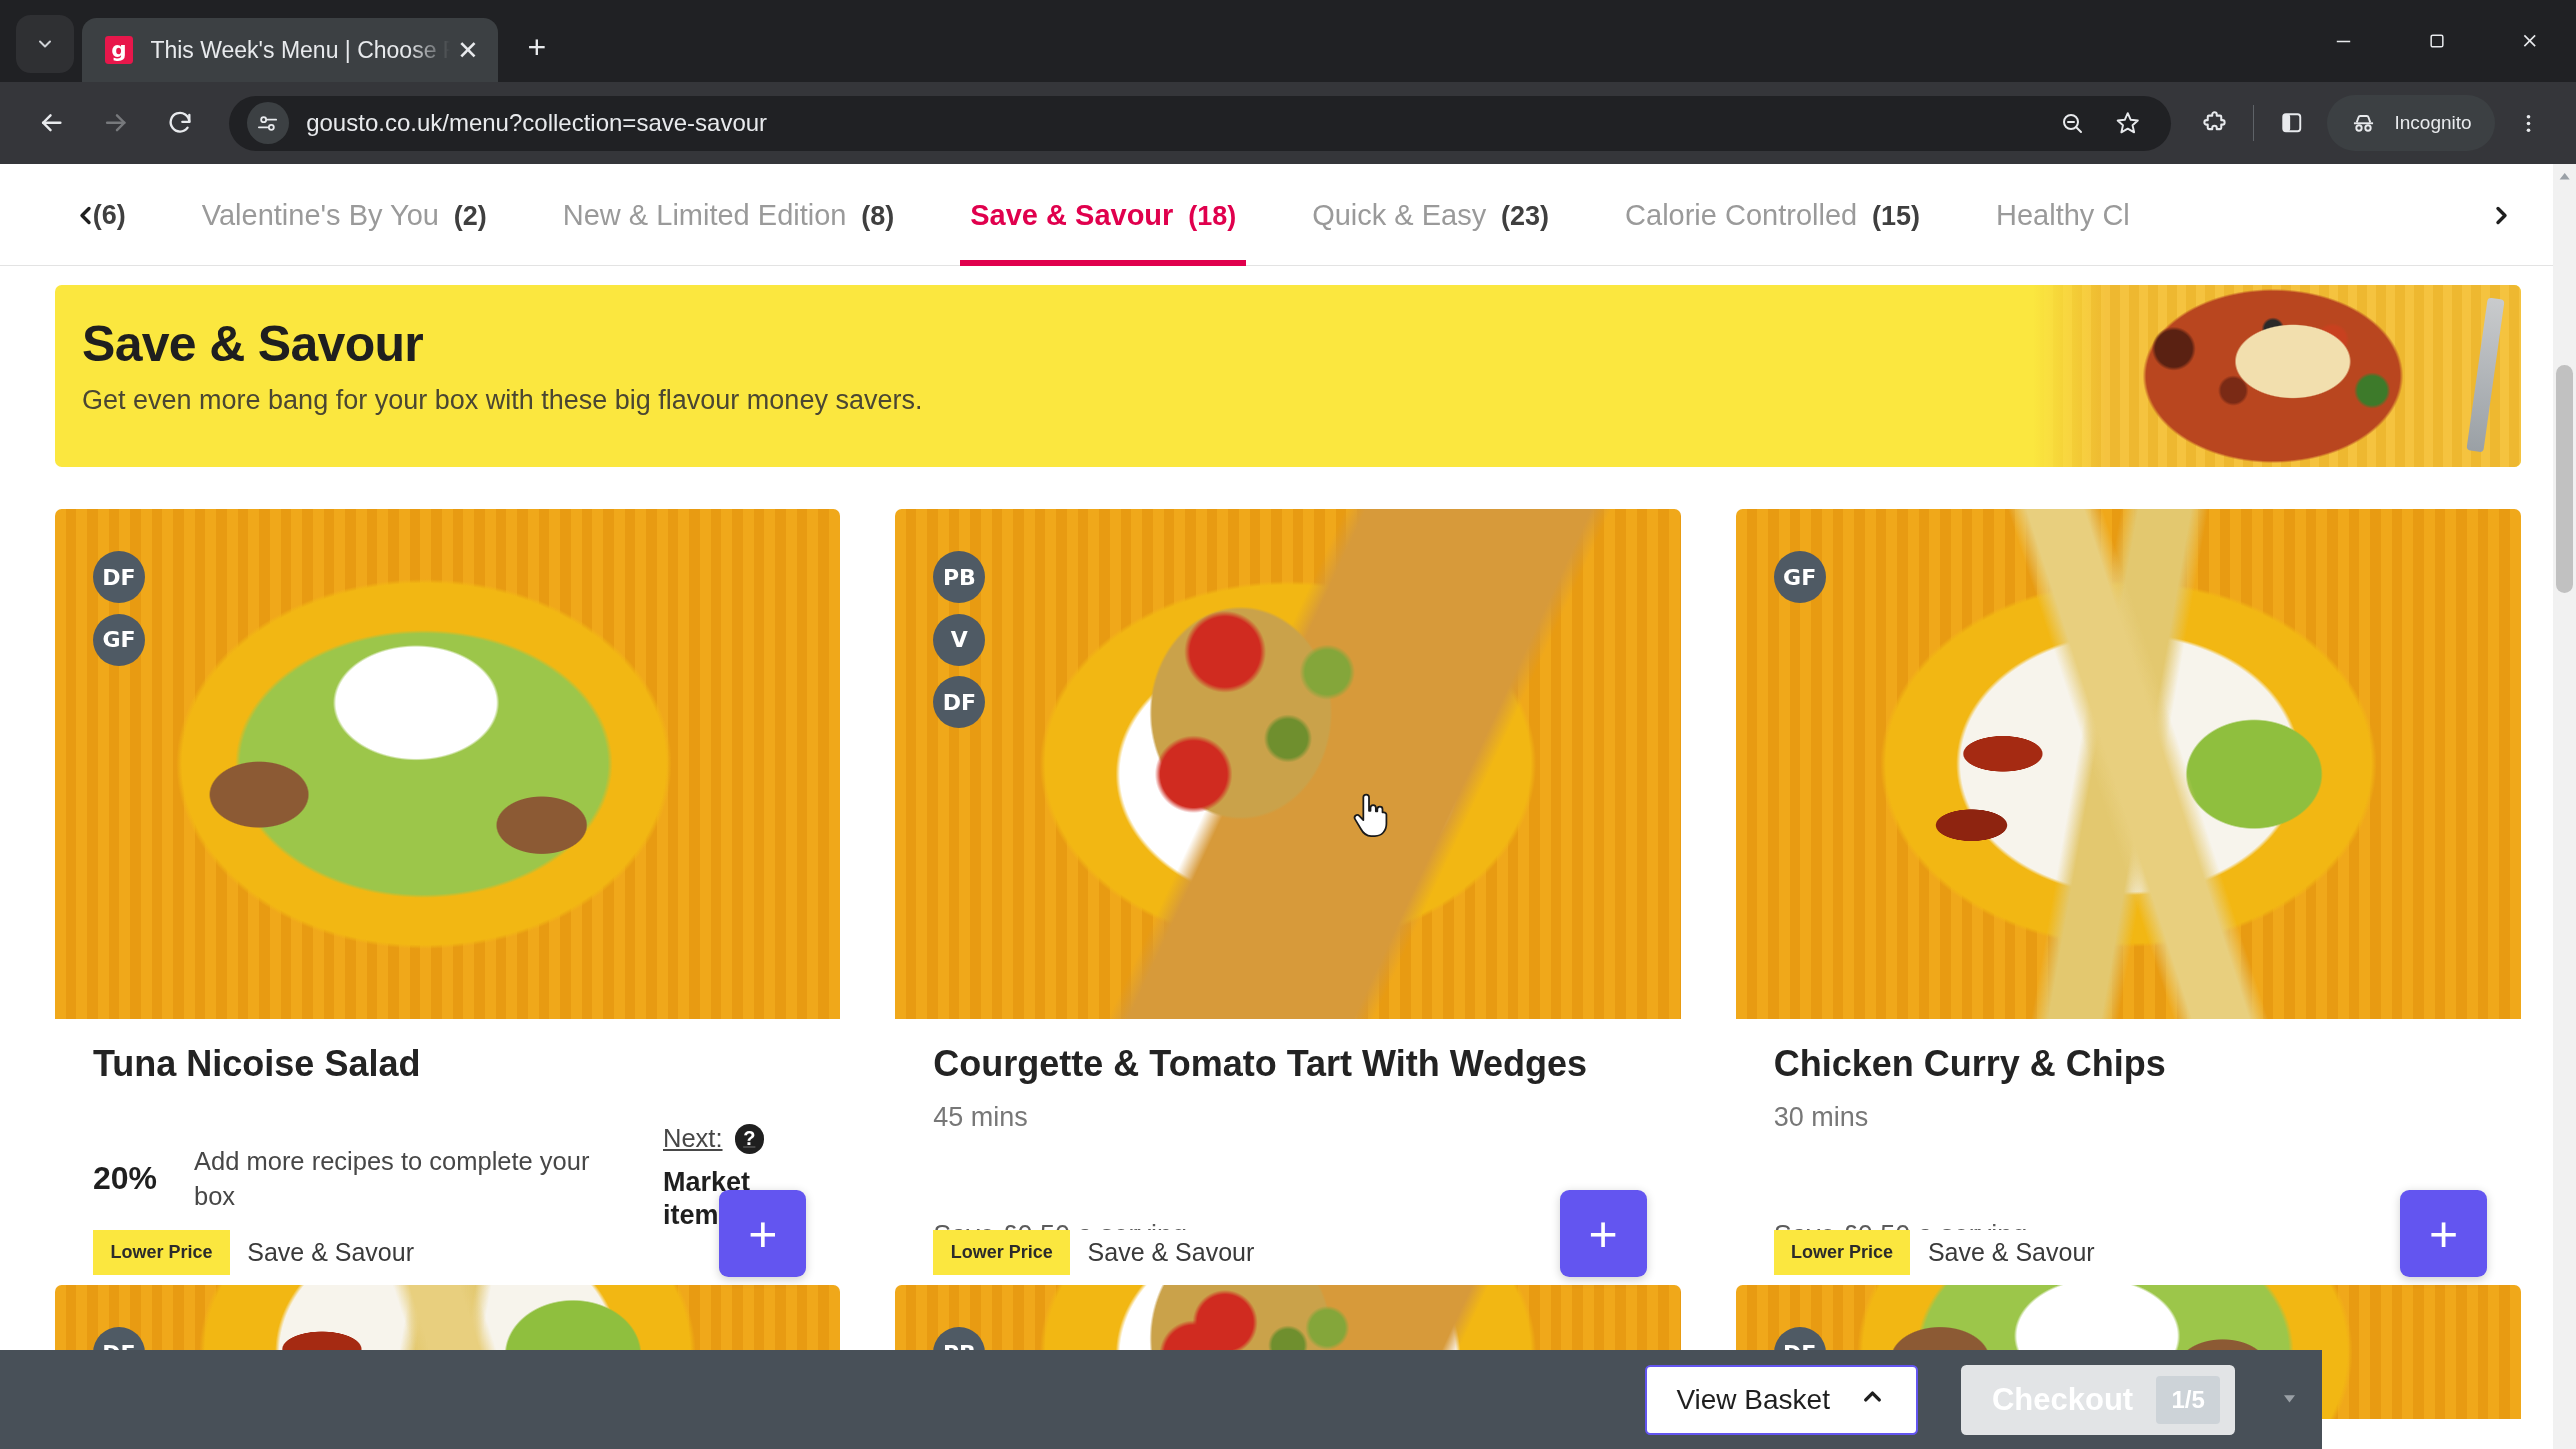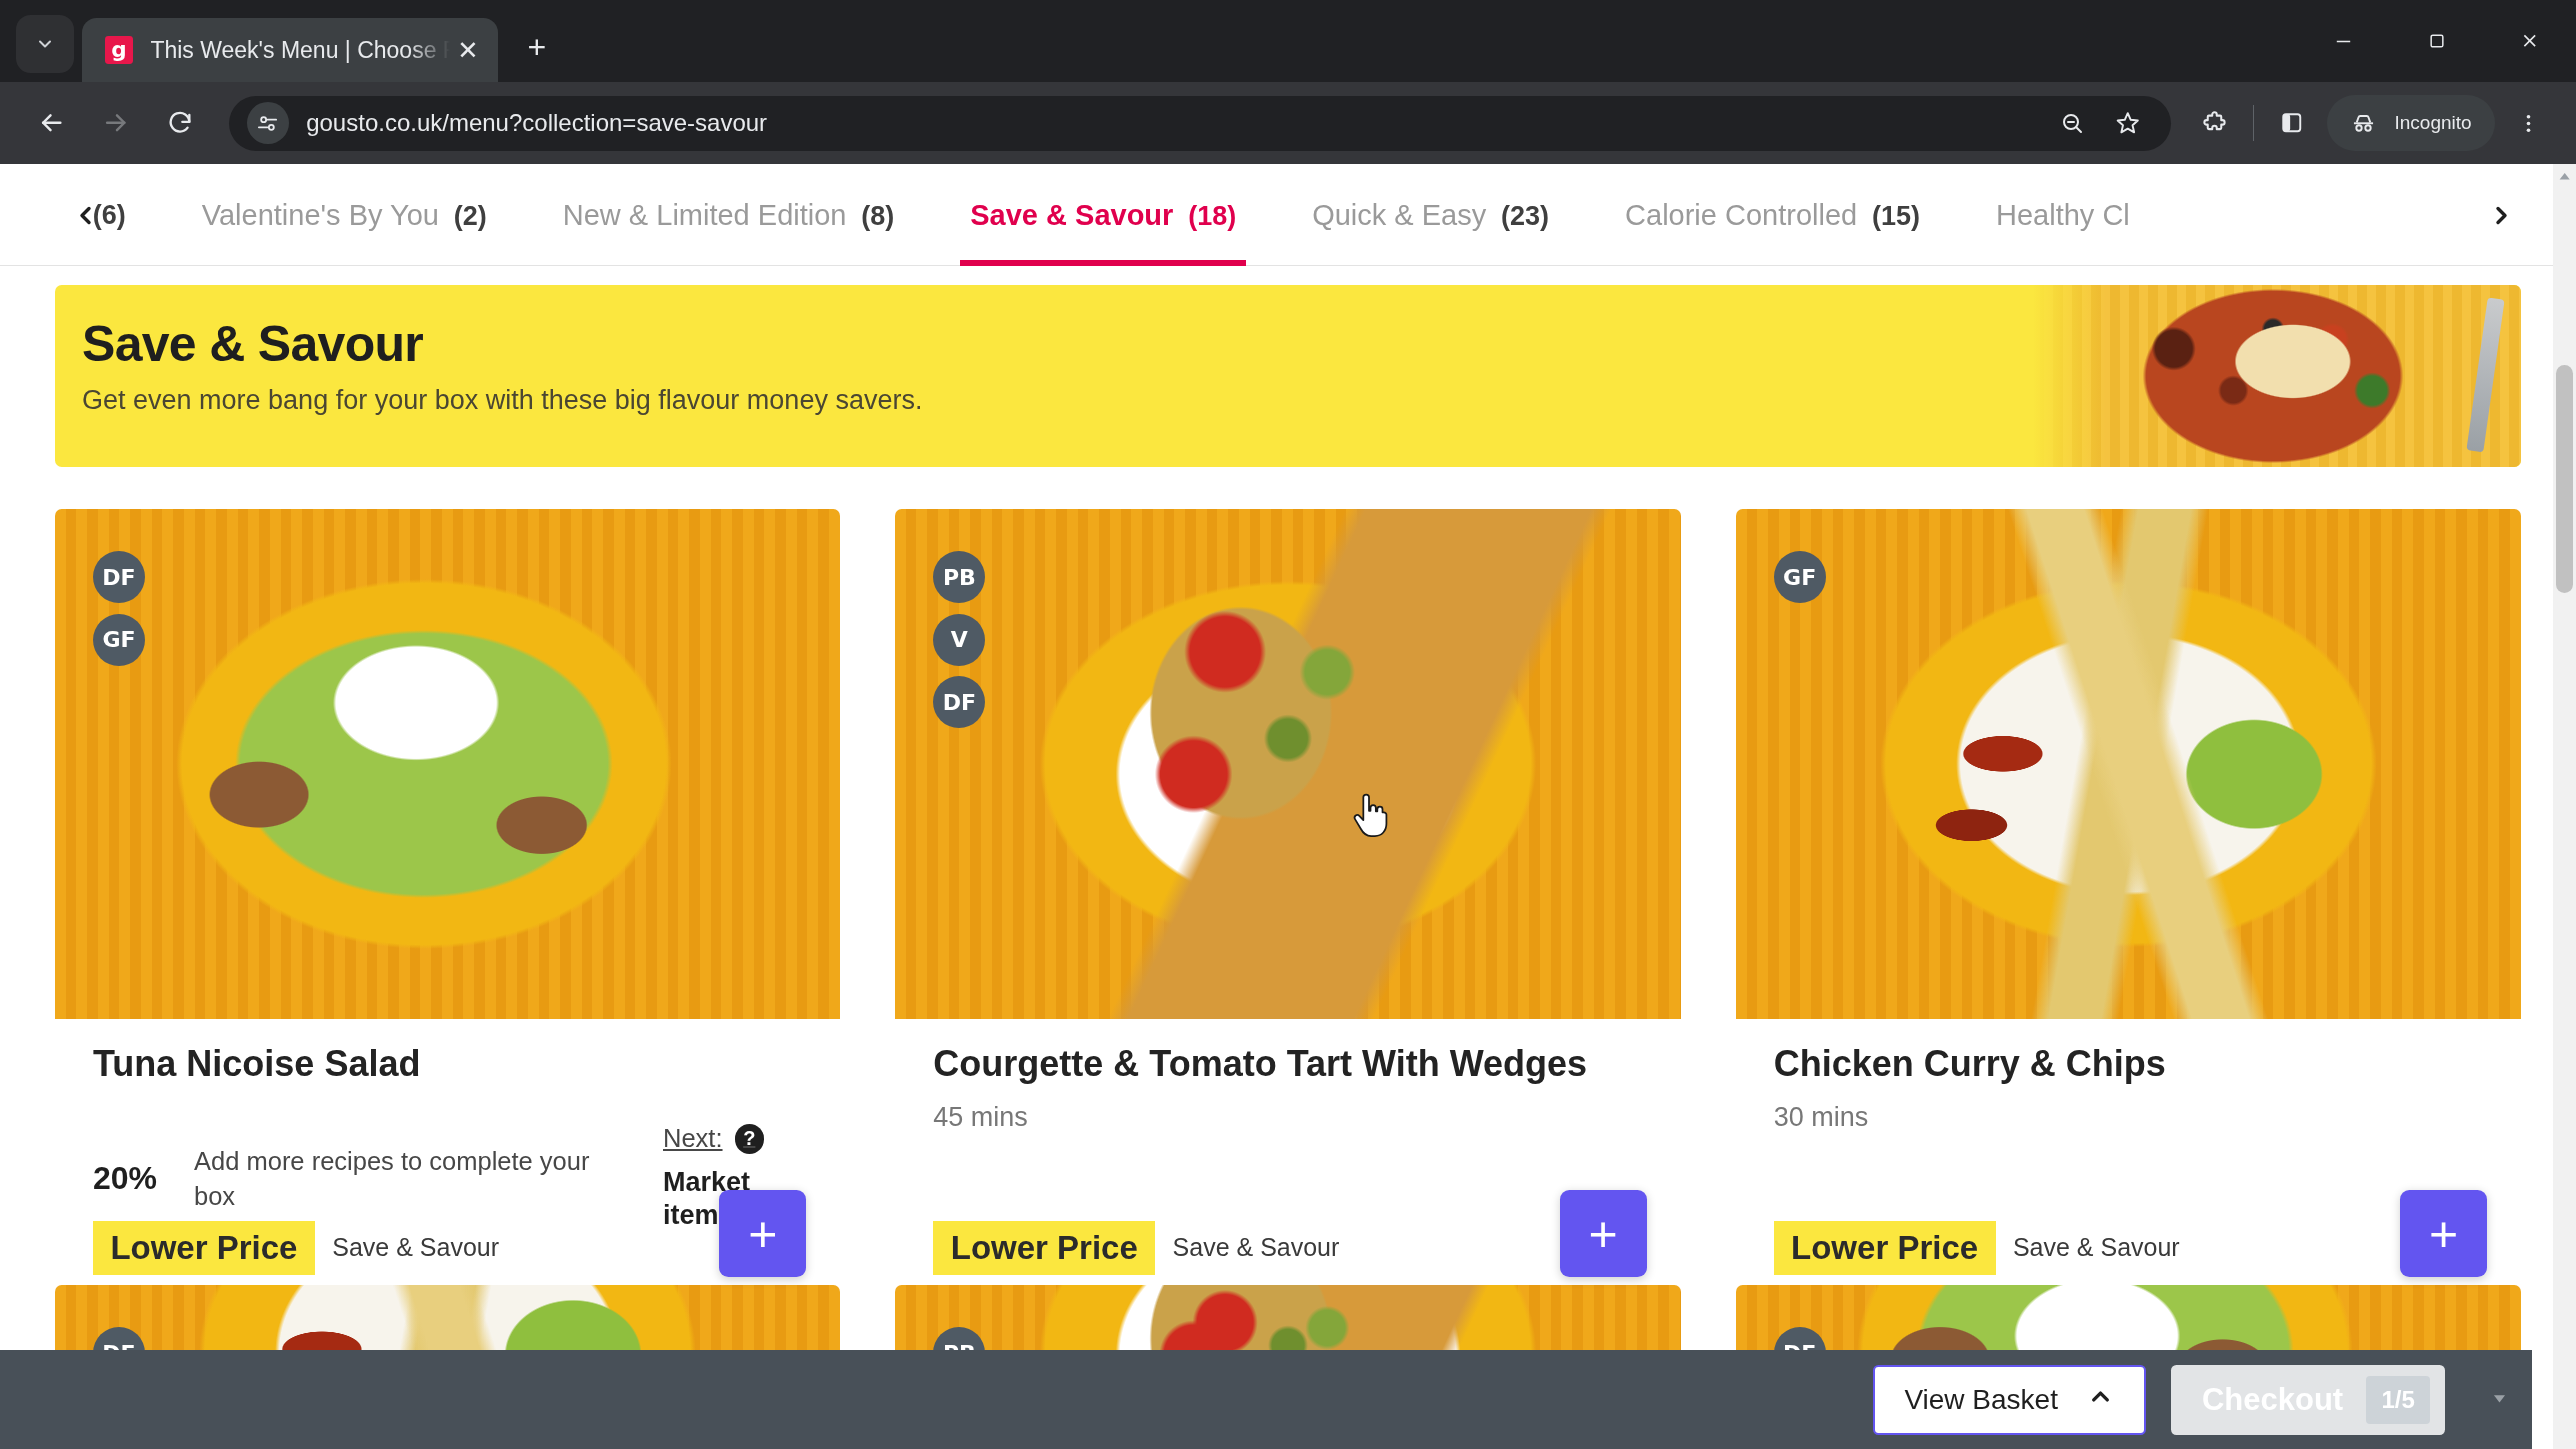--- a/index.html
+++ b/index.html
@@ -174,21 +174,21 @@
   .badge {
     width: 52px; height: 52px; border-radius: 50%; background: #4f5a64;
     color: #fff; font-size: 22px; font-weight: bold;
     display: flex; align-items: center; justify-content: center;
     font-family: "DejaVu Sans", sans-serif;
   }
   .tag-row {
     position: absolute; left: 38px; bottom: -5.4px; display: flex; align-items: stretch; z-index: 5;
   }
   .tag-lower {
-    background: #fbe73f; color: #2b2b2b; font-size: 33px; font-weight: bold;
+    background: #fbe73f; color: #2b2b2b; font-size: 18px; font-weight: bold;
     padding: 8px 17.4px; display: flex; align-items: center;
   }
   .tag-coll {
     background: #ffffff; color: #3a3a3a; font-size: 25px;
     padding: 8px 17.4px; display: flex; align-items: center;
   }
   .add-btn {
     position: absolute; right: 34px; bottom: -8px; width: 87px; height: 87px;
     background: #6355f0; border-radius: 9.4px; color: #fff;
     display: flex; align-items: center; justify-content: center;
@@ -213,23 +213,23 @@
   .next-label { font-size: 27px; font-weight: bold; color: #1f1f1f; margin-top: 12px; line-height: 1.25; width: 141px;}
   .prog-bar { width: 201px; height: 13.4px; background: #ececec; border-radius: 6.7px; margin-top: 23px; overflow: hidden; }
   .prog-fill { height: 100%; background: #e0004d; border-radius: 6.7px; }
 
   
   .grid2 { display: grid; grid-template-columns: repeat(3,1fr); gap: 55px; padding: 0 55px; margin-top: 16px; }
   .card2-img { height: 134px; border-radius: 6.7px 6.7px 0 0; position: relative; overflow: hidden; }
 
   
   .bottom-bar {
-    position: absolute; left: 0; bottom: 0; width: 2532px; height: 99px;
+    position: absolute; left: 0; bottom: 0; width: 2322px; height: 99px;
     background: #485058; display: flex; align-items: center; justify-content: flex-end;
-    padding-right: 87px; gap: 25px; z-index: 20;
+    padding-right: 87px; gap: 43px; z-index: 20;
   }
   .view-basket {
     background: #fff; border: 2px solid #6355f0; border-radius: 5.4px;
     height: 70px; padding: 0 29.5px; display: flex; align-items: center; gap: 29.5px;
     font-size: 28px; color: #1f1f1f;
   }
   .checkout {
     background: #e2e4e6; border-radius: 5.4px; height: 70px;
     display: flex; align-items: center; padding: 0 0 0 31px; gap: 23px;
     font-size: 31px; font-weight: bold; color: #fff;

